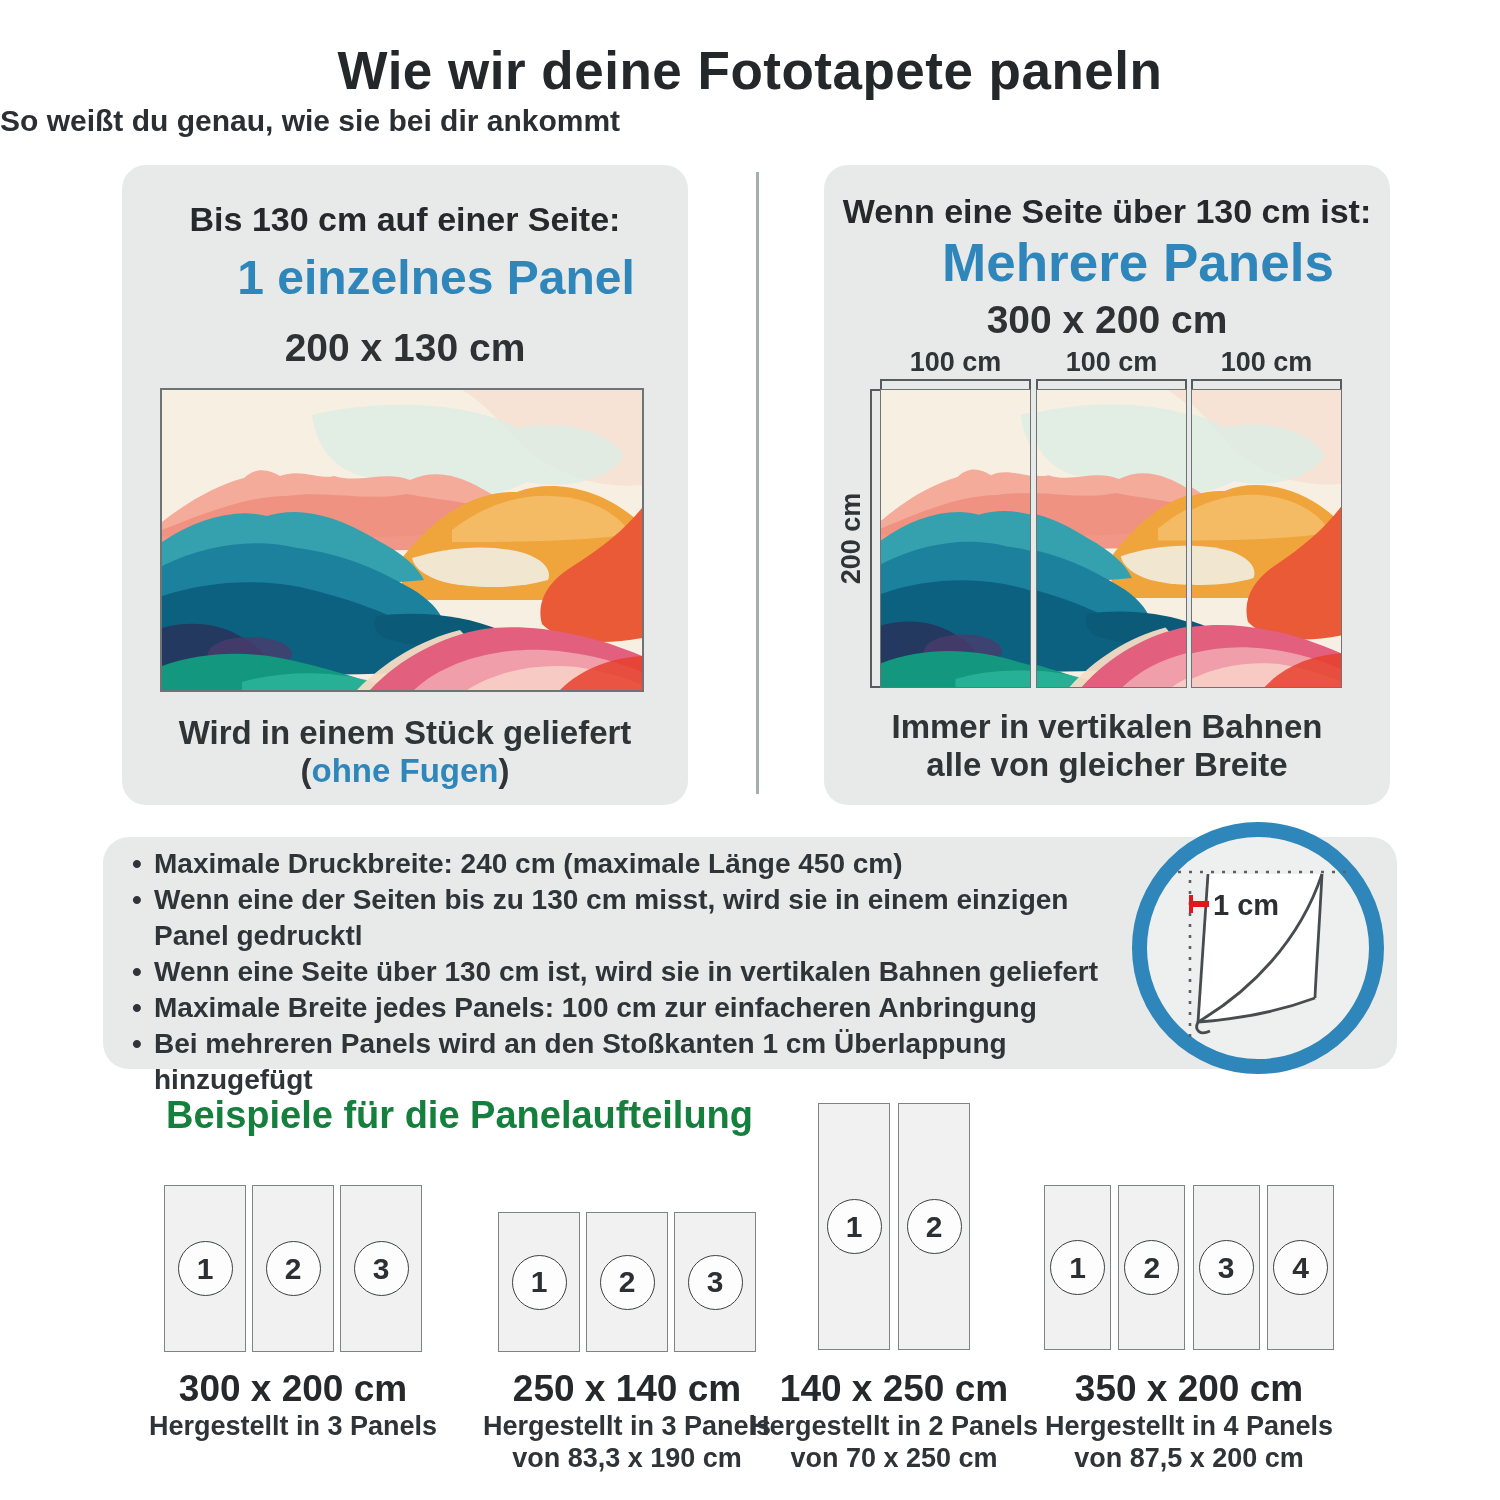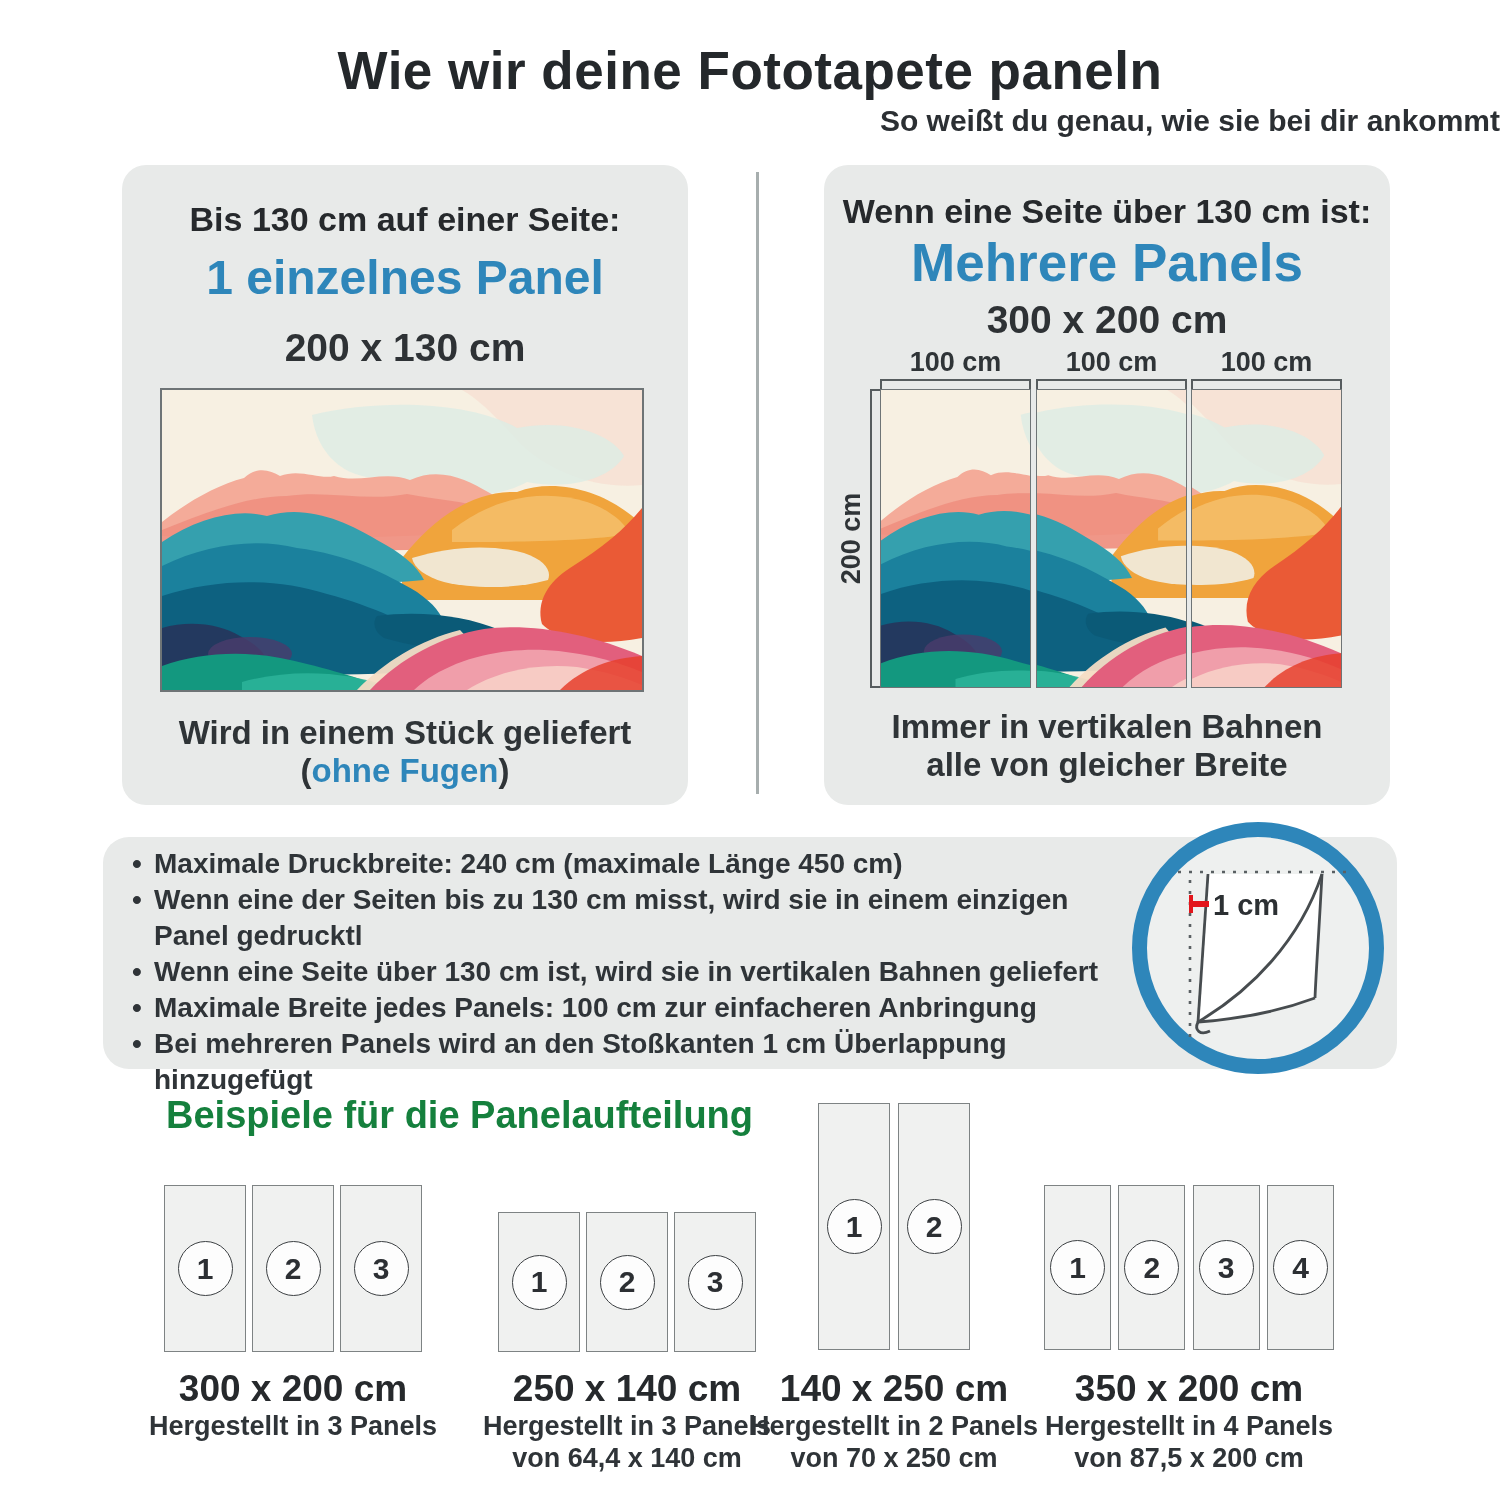--- a/index.html
+++ b/index.html
@@ -3,28 +3,28 @@
 <meta charset="utf-8">
 <style>
   html,body{margin:0;padding:0;background:#ffffff;}
   #canvas{
     position:relative;width:1500px;height:1500px;background:#ffffff;overflow:hidden;
     font-family:"Liberation Sans","DejaVu Sans",sans-serif;color:#2b2f33;
   }
   .abs{position:absolute;}
   
   .page-title{left:0;top:40px;width:1500px;text-align:center;font-size:53px;font-weight:800;color:#24282b;letter-spacing:.5px;}
-  .page-subtitle{left:0;top:104px;width:1500px;text-align:right;font-size:30px;font-weight:700;color:#2b2f33;}
+  .page-subtitle{left:0;top:104px;width:1500px;text-align:left;font-size:30px;font-weight:700;color:#2b2f33;}
   
   .card{background:#e8eae9;border-radius:24px;}
   .card-left{left:122px;top:165px;width:566px;height:640px;}
   .card-right{left:824px;top:165px;width:566px;height:640px;}
   .divider{left:756px;top:172px;width:3px;height:622px;background:#a7aeae;}
   .card-heading{font-size:34px;font-weight:800;color:#26292c;text-align:center;width:566px;}
-  .card-highlight{font-weight:800;color:#2e86ba;text-align:center;width:566px;}
+  .card-highlight{font-weight:800;color:#2e86ba;text-align:center;width:566px;margin-left:31px;}
   .hl-left{left:122px;top:250px;font-size:48px;}
   .hl-right{left:824px;top:232px;font-size:53px;}
   .card-size{font-size:39px;font-weight:800;color:#2e3235;text-align:center;width:566px;}
   .caption{font-size:33px;font-weight:600;color:#2f3437;text-align:center;width:566px;}
   .caption b{font-weight:800;color:#2e86ba;}
   .paren{color:#2f3437;font-weight:700;}
   
   .art-single{left:160px;top:388px;width:480px;height:300px;border:2px solid #6e7476;background:#f7f0e2;}
   .art-single svg{display:block;width:480px;height:300px;}
   .strips{left:880px;top:389px;width:464px;height:299px;display:flex;}
@@ -223,21 +223,21 @@
       </div>
   </div>
 
   <div class="abs ex-label l1">
     <div class="ex-size">300 x 200 cm</div>
     <div class="ex-desc">Hergestellt in 3 Panels</div>
   </div>
   <div class="abs ex-label l2">
     <div class="ex-size">250 x 140 cm</div>
     <div class="ex-desc">Hergestellt in 3 Panels</div>
-    <div class="ex-desc">von 64,4 x 140 cm</div>
+    <div class="ex-desc">von 83,3 x 190 cm</div>
   </div>
   <div class="abs ex-label l3">
     <div class="ex-size">140 x 250 cm</div>
     <div class="ex-desc">Hergestellt in 2 Panels</div>
     <div class="ex-desc">von 70 x 250 cm</div>
   </div>
   <div class="abs ex-label l4">
     <div class="ex-size">350 x 200 cm</div>
     <div class="ex-desc">Hergestellt in 4 Panels</div>
     <div class="ex-desc">von 87,5 x 200 cm</div>

